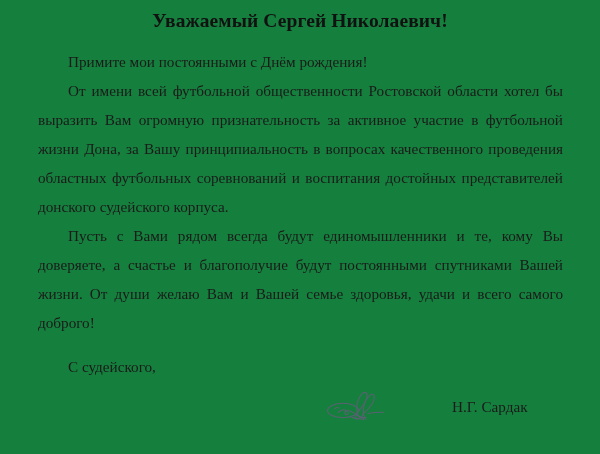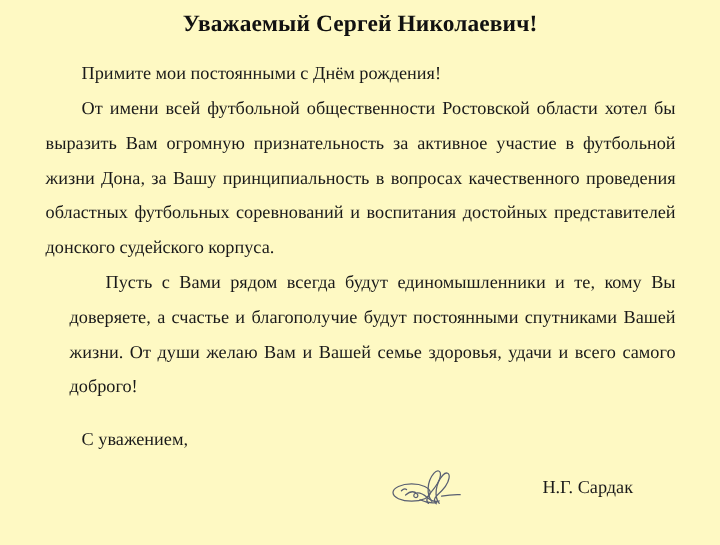--- a/index.html
+++ b/index.html
@@ -12,21 +12,21 @@
     height: 454px;
     overflow: hidden;
     font-family: "Liberation Serif", "DejaVu Serif", serif;
     color: #1a1a1a;
     -webkit-font-smoothing: antialiased;
   }
   .page {
     position: relative;
     width: 600px;
     height: 454px;
-    background: #fef9c3;
+    background: #15803d;
   }
   .letter-title {
     position: absolute;
     top: 9px;
     left: 0;
     width: 600px;
     text-align: center;
     font-size: 19.5px;
     font-weight: 700;
     letter-spacing: 0.1px;
@@ -46,21 +46,20 @@
     text-indent: 30px;
     font-size: 15.2px;
     line-height: 29px;
     color: #1a1a1a;
   }
   .para + .para {
     margin-top: 0px;
   }
   .para:last-child {
     text-align: justify;
-    margin-left: 20px;
   }
   .closing-block {
     position: absolute;
     top: 352px;
     left: 68px;
     width: 495px;
   }
   .closing-line {
     font-size: 15.2px;
     line-height: 29px;
@@ -114,21 +113,21 @@
 
   <div class="letter-title">Уважаемый Сергей Николаевич!</div>
 
   <div class="body-block">
     <p class="para">Примите мои постоянными с Днём рождения!</p>
     <p class="para">От имени всей футбольной общественности Ростовской области хотел бы выразить Вам огромную признательность за активное участие в футбольной жизни Дона, за Вашу принципиальность в вопросах качественного проведения областных футбольных соревнований и воспитания достойных представителей донского судейского корпуса.</p>
     <p class="para">Пусть с Вами рядом всегда будут единомышленники и те, кому Вы доверяете, а счастье и благополучие будут постоянными спутниками Вашей жизни. От души желаю Вам и Вашей семье здоровья, удачи и всего самого доброго!</p>
   </div>
 
   <div class="closing-block">
-    <div class="closing-line">С уважением,</div>
+    <div class="closing-line">С судейского,</div>
   </div>
 
   <div class="signature-row">
 
     <div class="signature-mark">
       <svg viewBox="0 0 62 36" xmlns="http://www.w3.org/2000/svg" fill="none" stroke="#5a6072" stroke-width="1.05" stroke-linecap="round" stroke-linejoin="round">
         <ellipse cx="17" cy="22.5" rx="15.5" ry="7.2"></ellipse>
         <path d="M34 30 C 29 24, 30 13, 35.5 6.5 C 38.5 3, 41.5 4, 41 8.5 C 40.5 14, 36 19, 32.5 23 C 30 26, 28.5 29.5, 31 31.5"></path>
         <path d="M40 31.5 C 35.5 26, 37 14.5, 43 8 C 46 4.8, 49 6, 48.2 10.5 C 47.3 16, 42.5 21, 38.5 24.5 C 35.8 27, 35 30, 37.5 31.8"></path>
         <path d="M12 24.5 C 15.5 21.5, 19 21, 21.5 23.5 C 23 25, 22 27, 20 26.5 C 18.2 26, 18.5 23.5, 20.5 23 C 23.5 22.2, 27 24, 30 26.5 C 33 29, 36.5 30.5, 40 29.5"></path>

